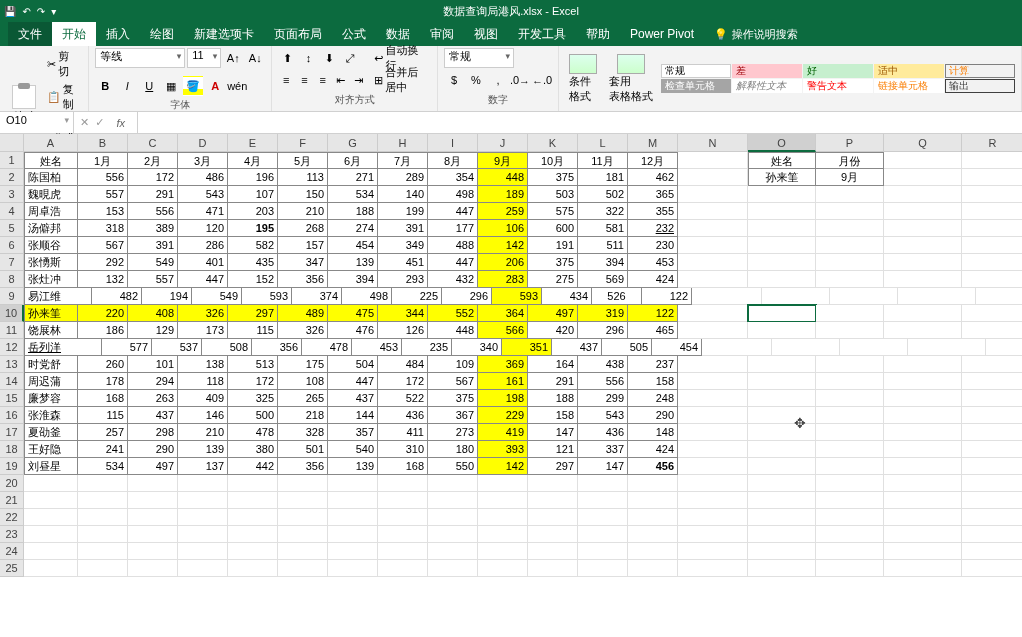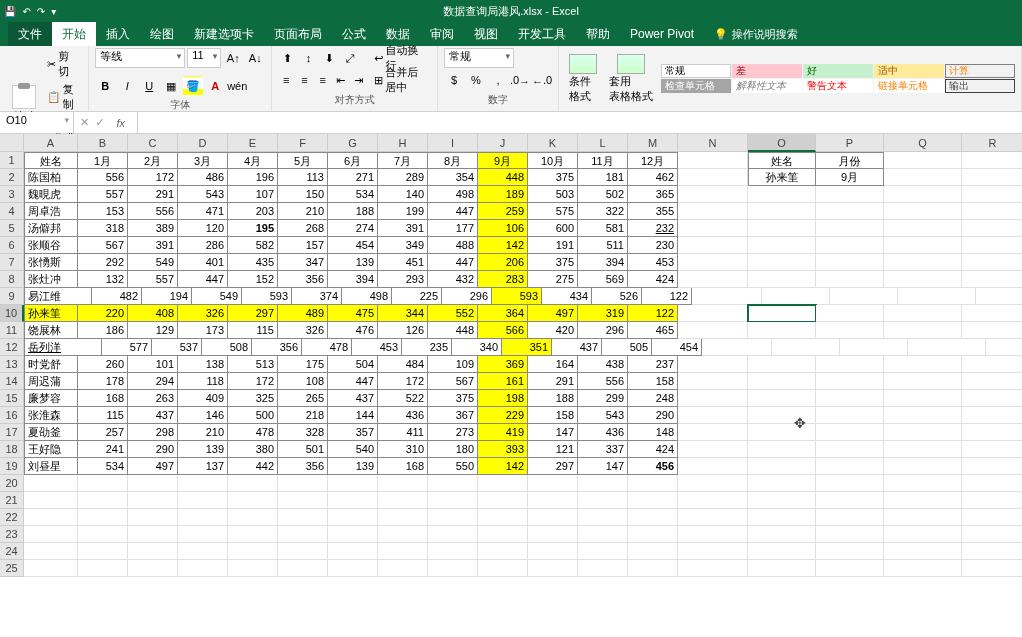--- a/index.html
+++ b/index.html
@@ -449,21 +449,21 @@
         <div class="cell b num" style="width: 50px;">482</div>
         <div class="cell b num" style="width: 50px;">194</div>
         <div class="cell b num" style="width: 50px;">549</div>
         <div class="cell b num" style="width: 50px;">593</div>
         <div class="cell b num" style="width: 50px;">374</div>
         <div class="cell b num" style="width: 50px;">498</div>
         <div class="cell b num" style="width: 50px;">225</div>
         <div class="cell b num" style="width: 50px;">296</div>
         <div class="cell b num hl" style="width: 50px;">593</div>
         <div class="cell b num" style="width: 50px;">434</div>
-        <div class="cell b num" style="width: 50px;">526</div>
+        <div class="cell b num" style="width: 50px; text-align: center;">526</div>
         <div class="cell b num" style="width: 50px;">122</div>
         <div class="cell" style="width: 70px;"></div>
         <div class="cell" style="width: 68px;"></div>
         <div class="cell" style="width: 68px;"></div>
         <div class="cell" style="width: 78px;"></div>
         <div class="cell" style="width: 62px;"></div>
       </div>
       <div class="gridrow">
         <div class="cell b hl" style="width: 54px;">孙来筀</div>
         <div class="cell b num hl" style="width: 50px;">220</div>

